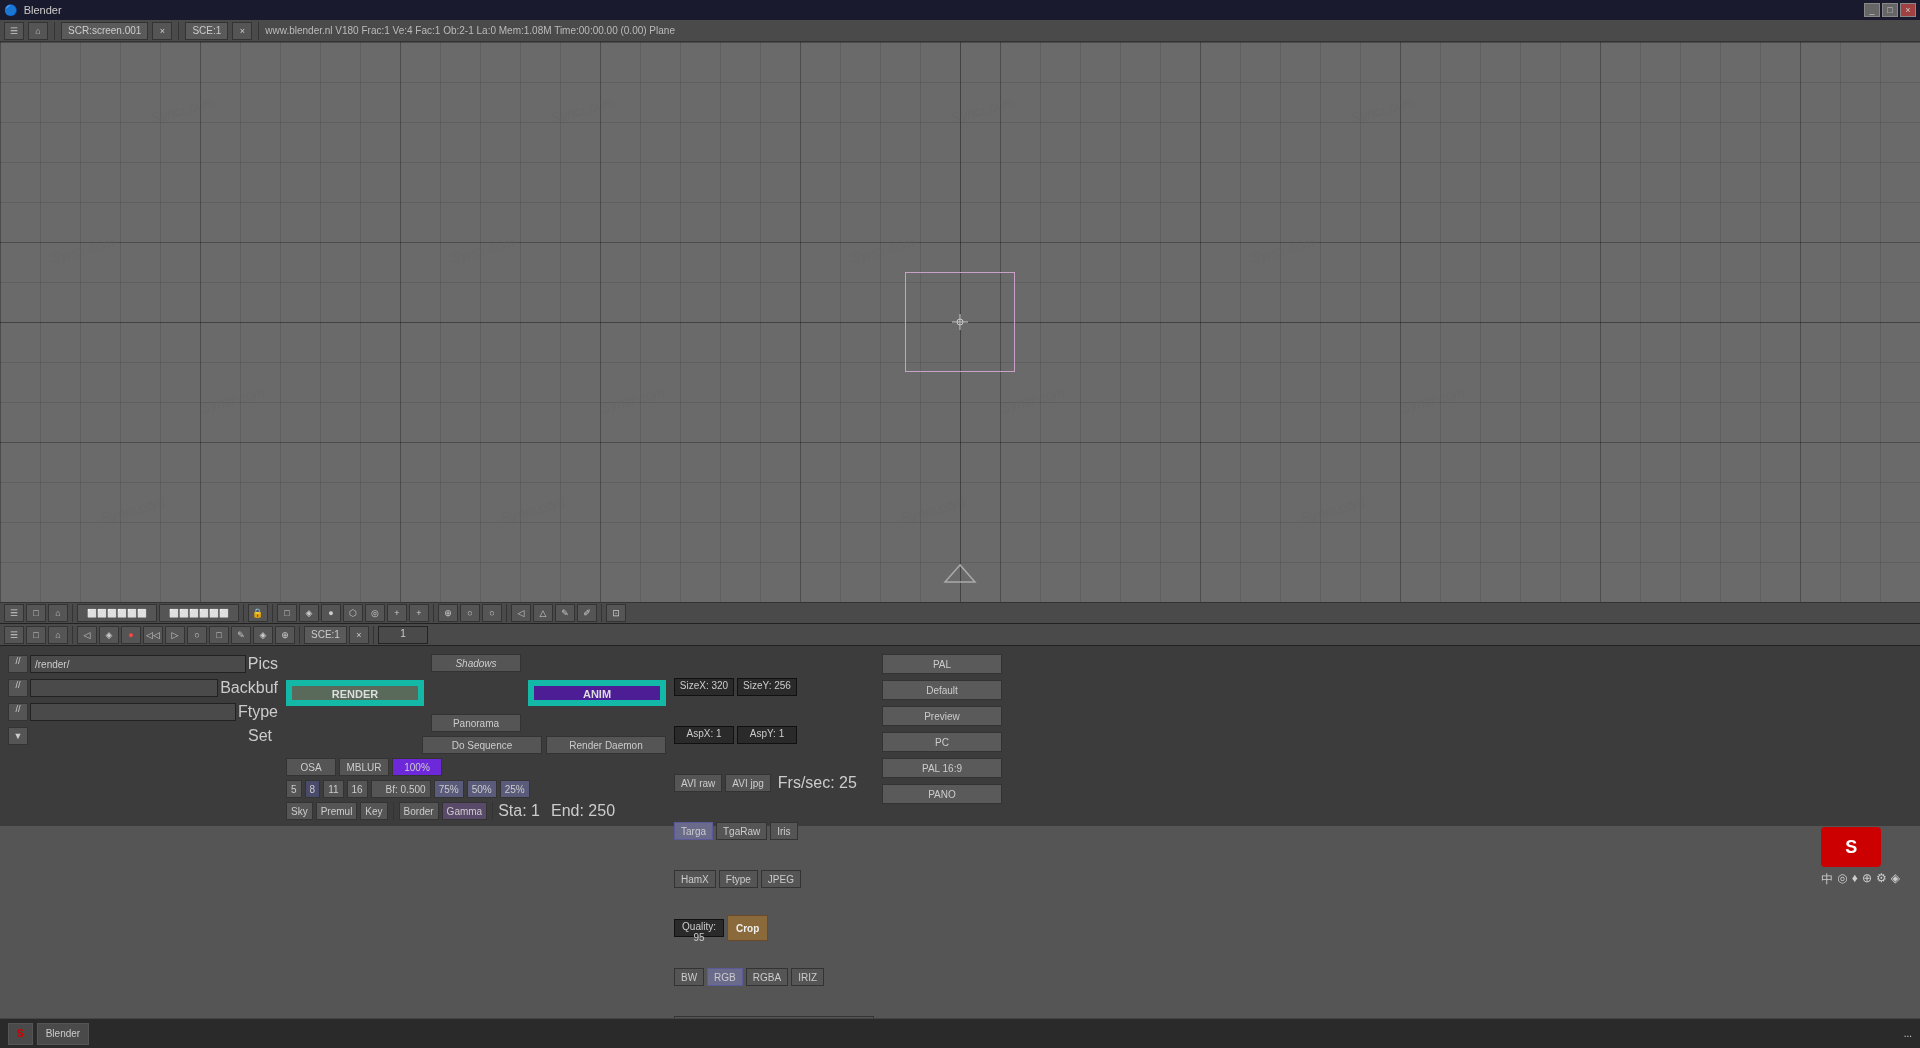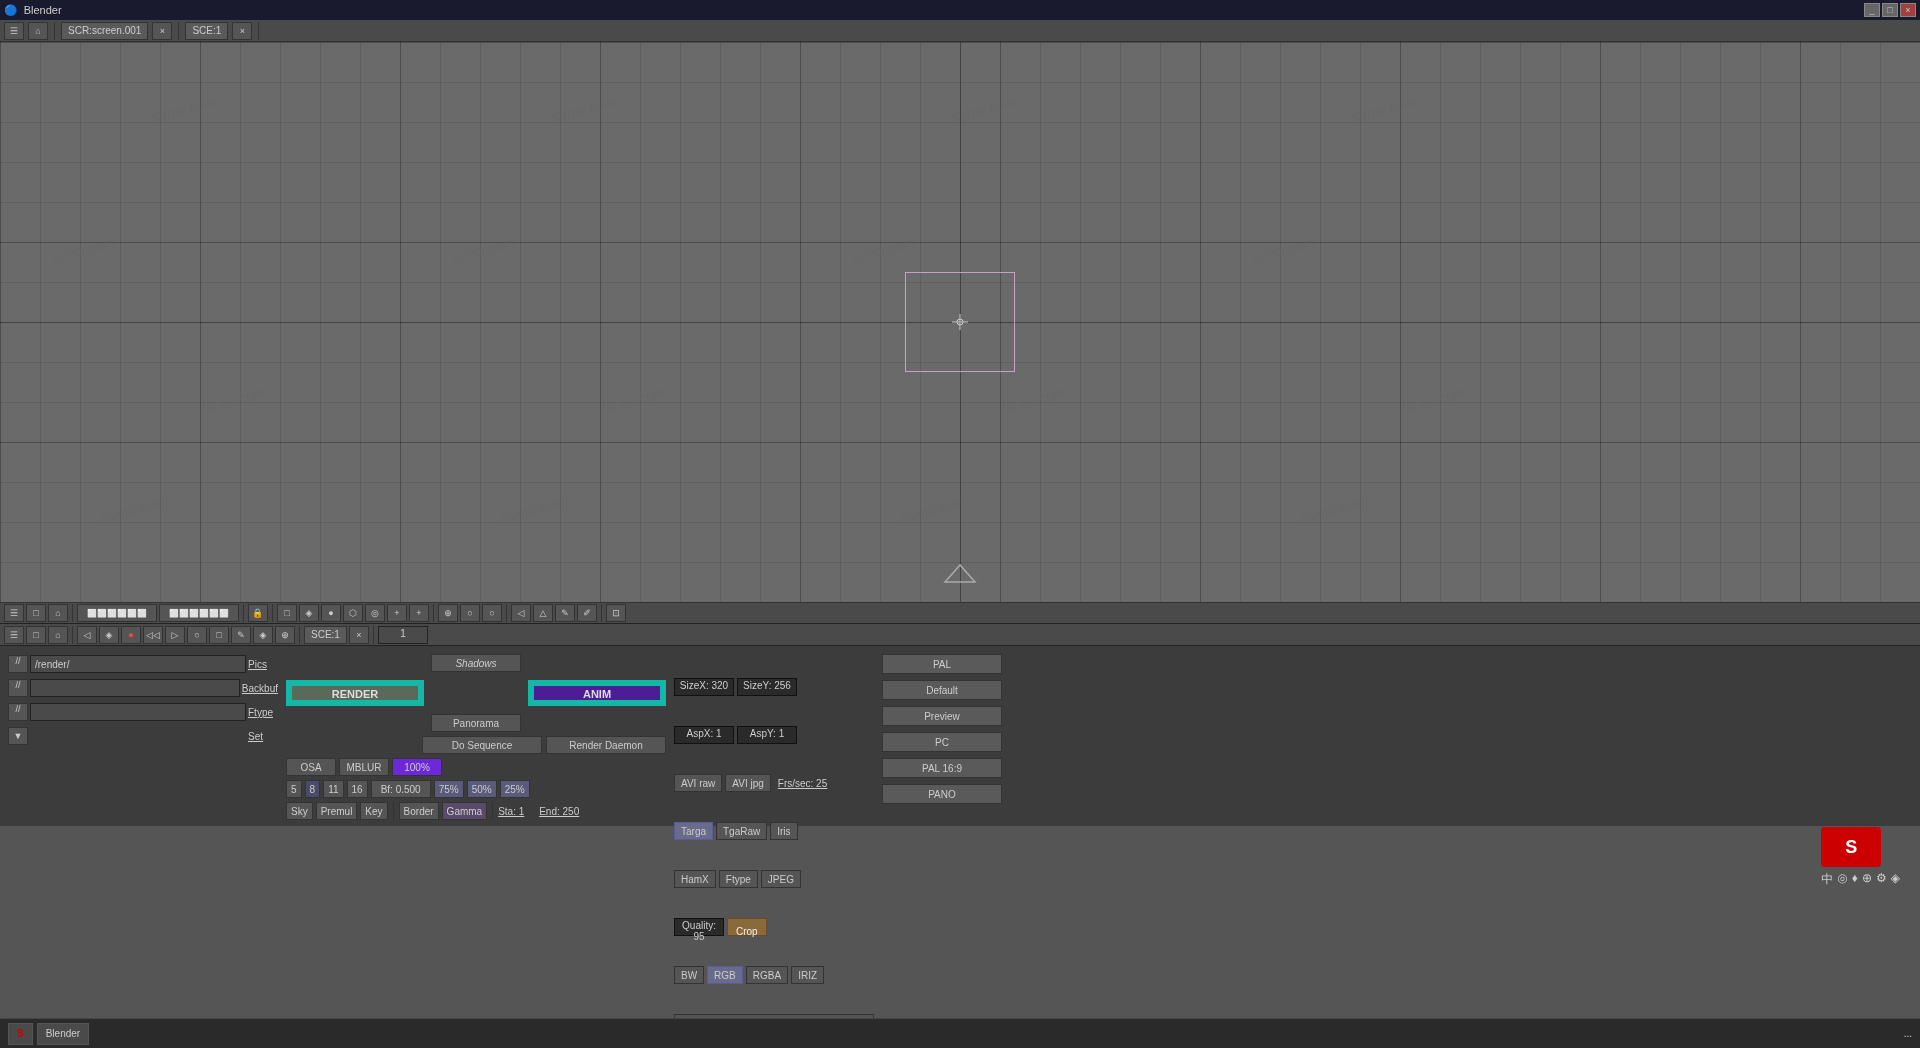--- a/index.html
+++ b/index.html
@@ -83,21 +83,21 @@
     }
     .filepath-input {
       flex: 1; background: #4a4a4a; border: 1px solid #222; color: #ccc;
       padding: 1px 4px; font-size: 10px; height: 18px;
     }
     .filepath-btn {
       width: 20px; height: 18px; background: #555; border: 1px solid #333;
       color: #ccc; font-size: 9px; cursor: pointer; text-align: center;
     }
     .label-text {
-      color: #ccc; font-size: 10px; min-width: 30px; text-decoration: underline;
+      color: #ccc; font-size: 16px; min-width: 30px;
     }
 
     
     .render-controls { width: 380px; }
     .big-btn {
       background: #6a6a6a; border: 6px solid #14b8a6; color: #ddd;
       padding: 2px 8px; font-size: 11px; font-weight: bold; cursor: pointer;
       height: 26px; min-width: 80px; text-align: center;
     }
     .big-btn.render-btn { background: #5a6a5a; width: 140px; }
@@ -131,22 +131,22 @@
       background: #555; border: 1px solid #333; color: #ccc;
       padding: 1px 6px; font-size: 10px; cursor: pointer; height: 18px;
     }
     .format-btn.active { background: #6a6a8a; border-color: #5a5a9a; }
     .quality-field {
       background: #2a2a2a; border: 1px solid #111; color: #ccc;
       padding: 1px 4px; font-size: 10px; height: 18px; width: 50px; text-align: center;
     }
     .crop-btn {
       background: #8a6a3a; border: 1px solid #6a4a2a; color: #eee;
-      padding: 7px 8px; font-size: 10px; cursor: pointer; height: 18px;
-      font-weight: normal;
+      padding: 7px 8px; font-size: 10px; cursor: pointer; height: 26px;
+      font-weight: bold;
     }
     .preset-btn {
       background: #5a5a5a; border: 1px solid #333; color: #ccc;
       padding: 1px 8px; font-size: 10px; cursor: pointer; height: 20px;
       width: 100%; text-align: center; margin-bottom: 2px;
     }
 
     
     .icon-btn {
       width: 20px; height: 18px; background: #555; border: 1px solid #333;
@@ -213,20 +213,21 @@
   <div class="toolbar-btn">
     <span>SCR:screen.001</span>
   </div>
   <div class="icon-btn">×</div>
   <div class="sep"></div>
   <div class="toolbar-btn">
     <span>SCE:1</span>
   </div>
   <div class="icon-btn">×</div>
   <div class="sep"></div>
+  <div class="info-bar">www.blender.nl V180  Frac:1  Ve:4 Fac:1  Ob:2-1 La:0  Mem:1.08M  Time:00:00.00 (0.00)  Plane</div>
 </div>
 
 <div id="viewport">
   <div class="vp-grid"></div>
   <div class="vp-grid-major"></div>
   <div class="vp-center-h"></div>
   <div class="vp-center-v"></div>
 
   <div class="camera-rect">
 
@@ -362,21 +363,21 @@
       <button class="small-btn" style="width:50px;">OSA</button>
       <button class="small-btn" style="width:50px;">MBLUR</button>
       <button class="pct-btn active" style="width:50px;">100%</button>
     </div>
 
     <div class="panel-row">
       <button class="small-btn">5</button>
       <button class="small-btn" style="background:#4a4a6a;">8</button>
       <button class="small-btn">11</button>
       <button class="small-btn">16</button>
-      <button class="small-btn" style="width:60px;">Bf: 0.500</button>
+      <button class="small-btn" style="width:60px;text-align:right;">Bf: 0.500</button>
       <button class="pct-btn">75%</button>
       <button class="pct-btn">50%</button>
       <button class="pct-btn">25%</button>
     </div>
 
 
     <div class="panel-row">
       <button class="small-btn">Sky</button>
       <button class="small-btn">Premul</button>
       <button class="small-btn">Key</button>

